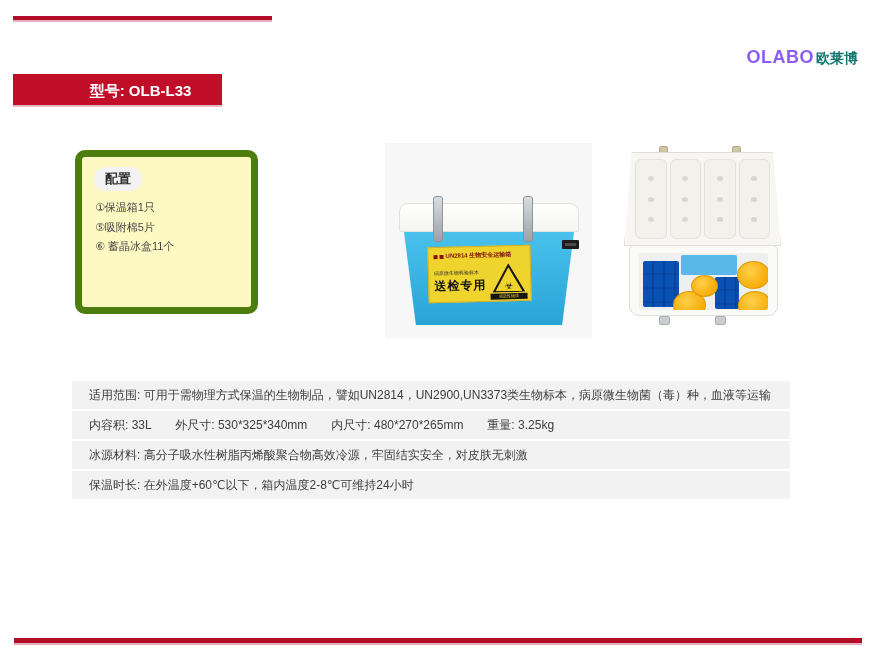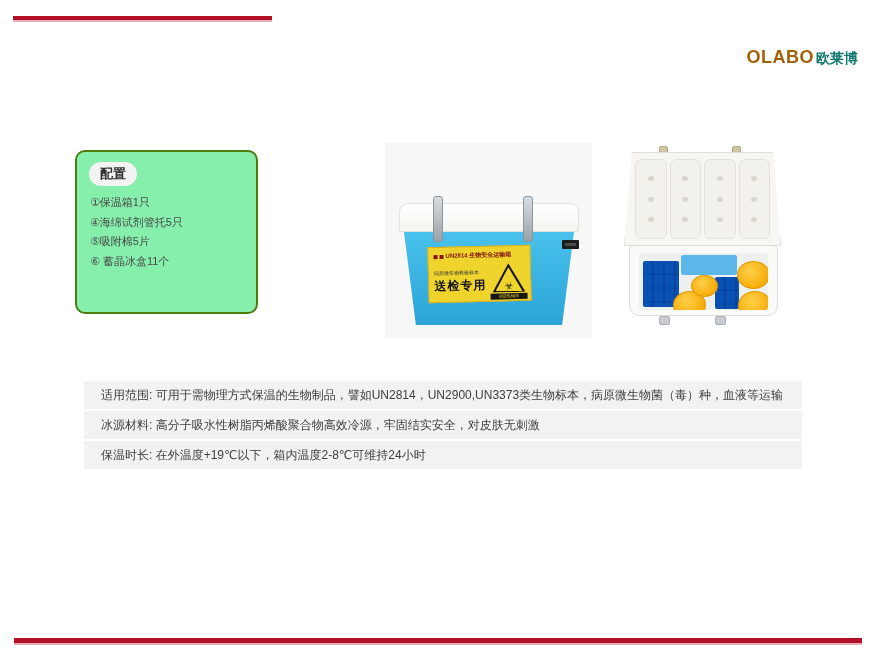--- a/index.html
+++ b/index.html
@@ -9,31 +9,31 @@
   #stage { position:relative; width:876px; height:658px; background:#fff; }
 
   
   .top-rule { left:13px; top:16px; width:259px; height:6px;
     background:linear-gradient(#b30e28 0 64%, #e8afbd 64% 100%); }
   .bottom-rule { left:14px; top:638px; width:848px; height:7px;
     background:linear-gradient(#b30e28 0 68%, #e6aebb 68% 100%); }
 
   
   .logo { right:18px; top:47px; display:flex; align-items:baseline; gap:2px; }
-  .logo-en { color:#a16207; font-weight:bold; font-size:18px; letter-spacing:.5px; }
+  .logo-en { color:#8b5cf6; font-weight:bold; font-size:18px; letter-spacing:.5px; }
   .logo-cn { color:#0f766e; font-weight:bold; font-size:14px; }
 
   
   .banner { left:13px; top:74px; width:209px; height:33px; background:#c00d28;
     color:#fff; font-size:15px; font-weight:bold; line-height:33px;
     text-align:center; padding-left:46px; border-bottom:2px solid #e8b9c3; }
 
   
-  .config { left:75px; top:150px; width:183px; height:164px; background:#86efac;
-    border:2px solid #4d7c0f; border-radius:10px; }
+  .config { left:75px; top:150px; width:183px; height:164px; background:#fef9c3;
+    border:7px solid #4d7c0f; border-radius:10px; }
   .config-title { display:inline-block; margin:10px 0 0 12px; background:#f3f3f3;
     border-radius:12px; padding:3px 11px; font-size:13px; font-weight:bold; color:#2e2e2e; }
   .config-list { margin:7px 0 0 13px; list-style:none; }
   .config-list li { font-size:11px; color:#474747; line-height:19.5px; white-space:nowrap; }
 
   
   .img1 { left:385px; top:143px; width:207px; height:195px; background:#f7f7f7; }
   .lid { left:14px; top:60px; width:180px; height:29px; background:linear-gradient(#ffffff,#f4f4f0);
     border:1px solid #e2e2dc; border-radius:9px 9px 2px 2px; }
   .box-body { left:19px; top:89px; width:170px; height:93px;
@@ -85,42 +85,42 @@
     border:1px solid #dd9a06; border-radius:50%; }
   .can.c1 { left:98px; top:8px; width:33px; height:28px; }
   .can.c2 { left:99px; top:38px; width:34px; height:29px; }
   .can.c3 { left:34px; top:38px; width:33px; height:28px; }
   .can.c4 { left:52px; top:22px; width:27px; height:22px; }
   .front-latch { top:177px; width:11px; height:9px; background:#c9cdd1;
     border:1px solid #a9afb5; border-radius:2px; }
   .front-latch.f1 { left:62px; } .front-latch.f2 { left:118px; }
 
   
-  .specs { left:84px; top:381px; width:718px; display:flex; flex-direction:column; row-gap:2px; }
+  .specs { left:72px; top:381px; width:718px; display:flex; flex-direction:column; row-gap:2px; }
   .spec-row { height:28px; background:#f2f2f2; display:flex; align-items:center;
     padding-left:17px; font-size:12px; color:#3d3d3d; white-space:nowrap; overflow:hidden; }
 </style>
 </head>
 <body>
 
 <div id="stage">
 
   <div class="abs top-rule"></div>
 
   <div class="abs logo">
     <span class="logo-en">OLABO</span>
     <span class="logo-cn">欧莱博</span>
   </div>
 
+  <div class="abs banner">型号: OLB-L33</div>
 
   <div class="abs config">
     <span class="config-title">配置</span>
     <ul class="config-list">
       <li>①保温箱1只</li>
-      <li>④海绵试剂管托5只</li>
       <li>⑤吸附棉5片</li>
       <li>⑥ 蓄晶冰盒11个</li>
     </ul>
   </div>
 
   <div class="abs img1">
     <div class="abs lid"></div>
     <div class="abs box-body"></div>
     <div class="abs latch l1"></div>
     <div class="abs latch l2"></div>
@@ -177,19 +177,20 @@
         <div class="can c3"></div>
         <div class="can c4"></div>
       </div>
     </div>
     <div class="abs front-latch f1"></div>
     <div class="abs front-latch f2"></div>
   </div>
 
   <div class="abs specs">
     <div class="spec-row">适用范围: 可用于需物理方式保温的生物制品，譬如UN2814，UN2900,UN3373类生物标本，病原微生物菌（毒）种，血液等运输</div>
+    <div class="spec-row">内容积: 33L　　外尺寸: 530*325*340mm　　内尺寸: 480*270*265mm　　重量: 3.25kg</div>
     <div class="spec-row">冰源材料: 高分子吸水性树脂丙烯酸聚合物高效冷源，牢固结实安全，对皮肤无刺激</div>
-    <div class="spec-row">保温时长: 在外温度+19℃以下，箱内温度2-8℃可维持24小时</div>
+    <div class="spec-row">保温时长: 在外温度+60℃以下，箱内温度2-8℃可维持24小时</div>
   </div>
 
   <div class="abs bottom-rule"></div>
 
 </div>
 
 </body></html>

